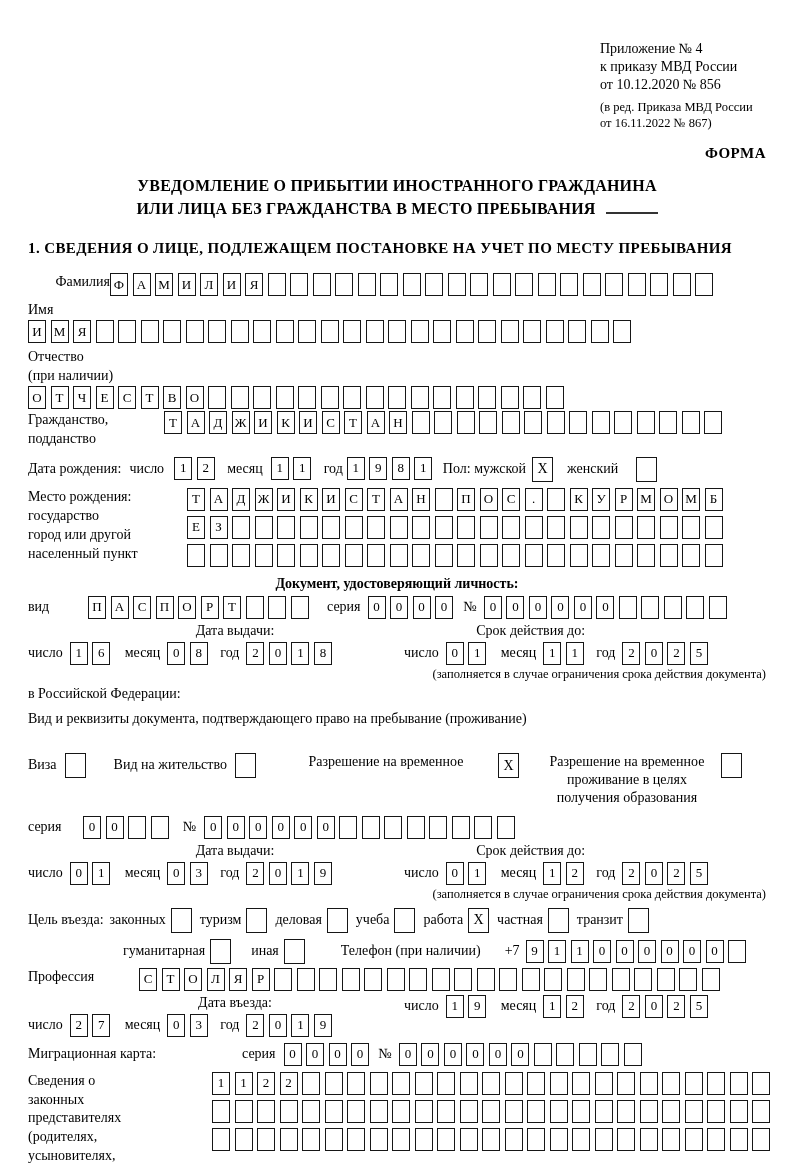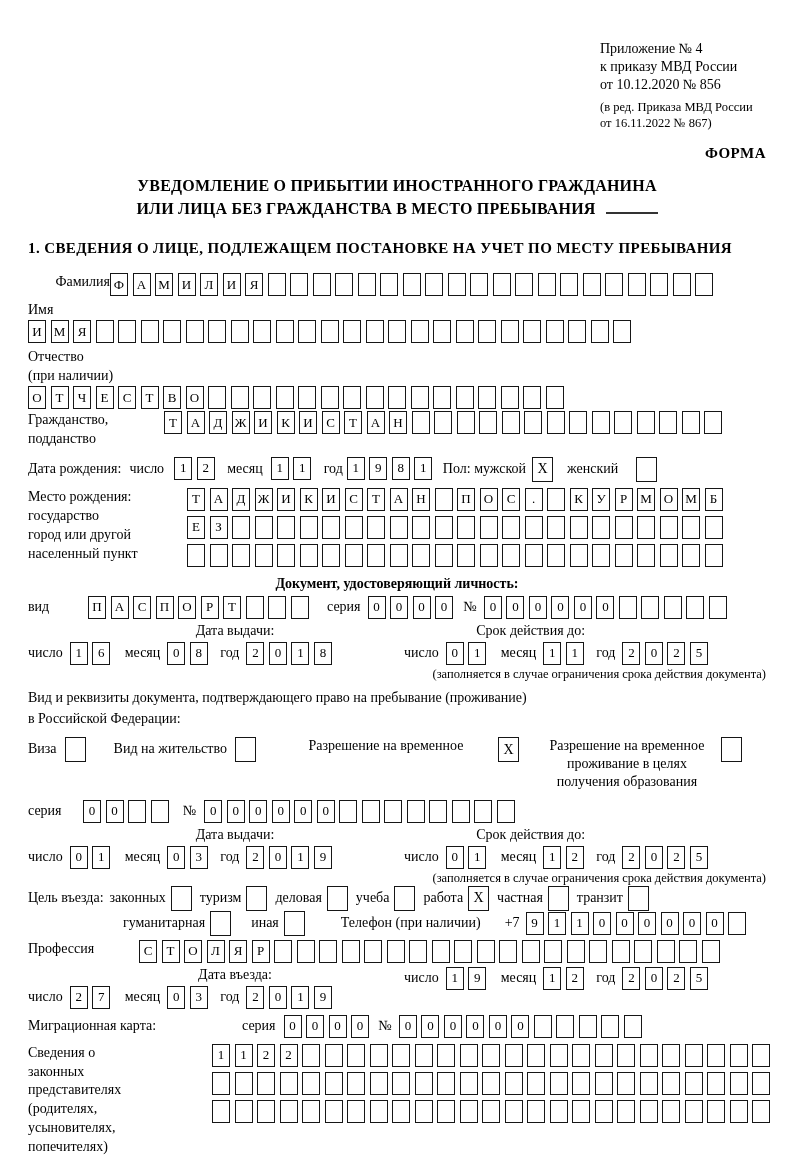--- a/index.html
+++ b/index.html
@@ -32,26 +32,26 @@
   .g1{width:358px;flex:none;}
   .g2{margin-left:18px;}
   .dhead{font-size:14px;text-align:center;margin-bottom:3px;}
   .g1 .dhead{padding-left:56px;}
   .g2 .dhead{padding-right:55px;}
   .dline{display:flex;align-items:center;font-size:14px;}
   .dlbl{margin-right:7px;flex:none;}
   .m2{margin-left:10px;} .m3{margin-left:8px;}
   .note-r{text-align:right;font-size:12.5px;margin-top:2px;}
   .intro{font-size:14px;margin-top:6px;line-height:1.4;}
-  .res-options{display:flex;align-items:flex-start;font-size:14px;margin-top:8px;}
+  .res-options{display:flex;align-items:flex-start;font-size:14px;margin-top:24px;}
   .ropt{display:flex;align-items:flex-start;flex:none;}
   .ropt .cb{margin-left:8px;}
   .optc{text-align:center;line-height:1.3;}
   .sl{line-height:23px;}
-  .vrow{display:flex;align-items:center;font-size:14px;flex-wrap:nowrap;text-align:center;}
+  .vrow{display:flex;align-items:center;font-size:14px;margin-top:6px;flex-wrap:nowrap;text-align:center;}
   .vopt{display:inline-flex;align-items:center;margin-right:8px;}
   .vopt .cb{margin-left:5px;}
   .reps-note{font-size:12.5px;margin-top:10px;margin-left:-26px;}
 </style>
 </head>
 <body>
 
 <div class="page">
 
   <div class="appendix">
@@ -399,22 +399,22 @@
             <span class="box">2</span>
             <span class="box">0</span>
             <span class="box">2</span>
             <span class="box">5</span>
           </span>
       </div>
     </div>
   </div>
   <div class="note-r">(заполняется в случае ограничения срока действия документа)</div>
 
+  <div class="intro" style="margin-top:2px;">в Российской Федерации:</div>
   <div class="intro">Вид и реквизиты документа, подтверждающего право на пребывание (проживание)</div>
-  <div class="intro" style="margin-top:2px;">в Российской Федерации:</div>
 
   <div class="res-options">
     <span class="ropt">
       <span class="sl">Виза</span>
       <span class="cb"></span>
     </span>
     <span class="ropt" style="margin-left:28px;">
       <span class="sl">Вид на жительство</span>
       <span class="cb"></span>
     </span>

